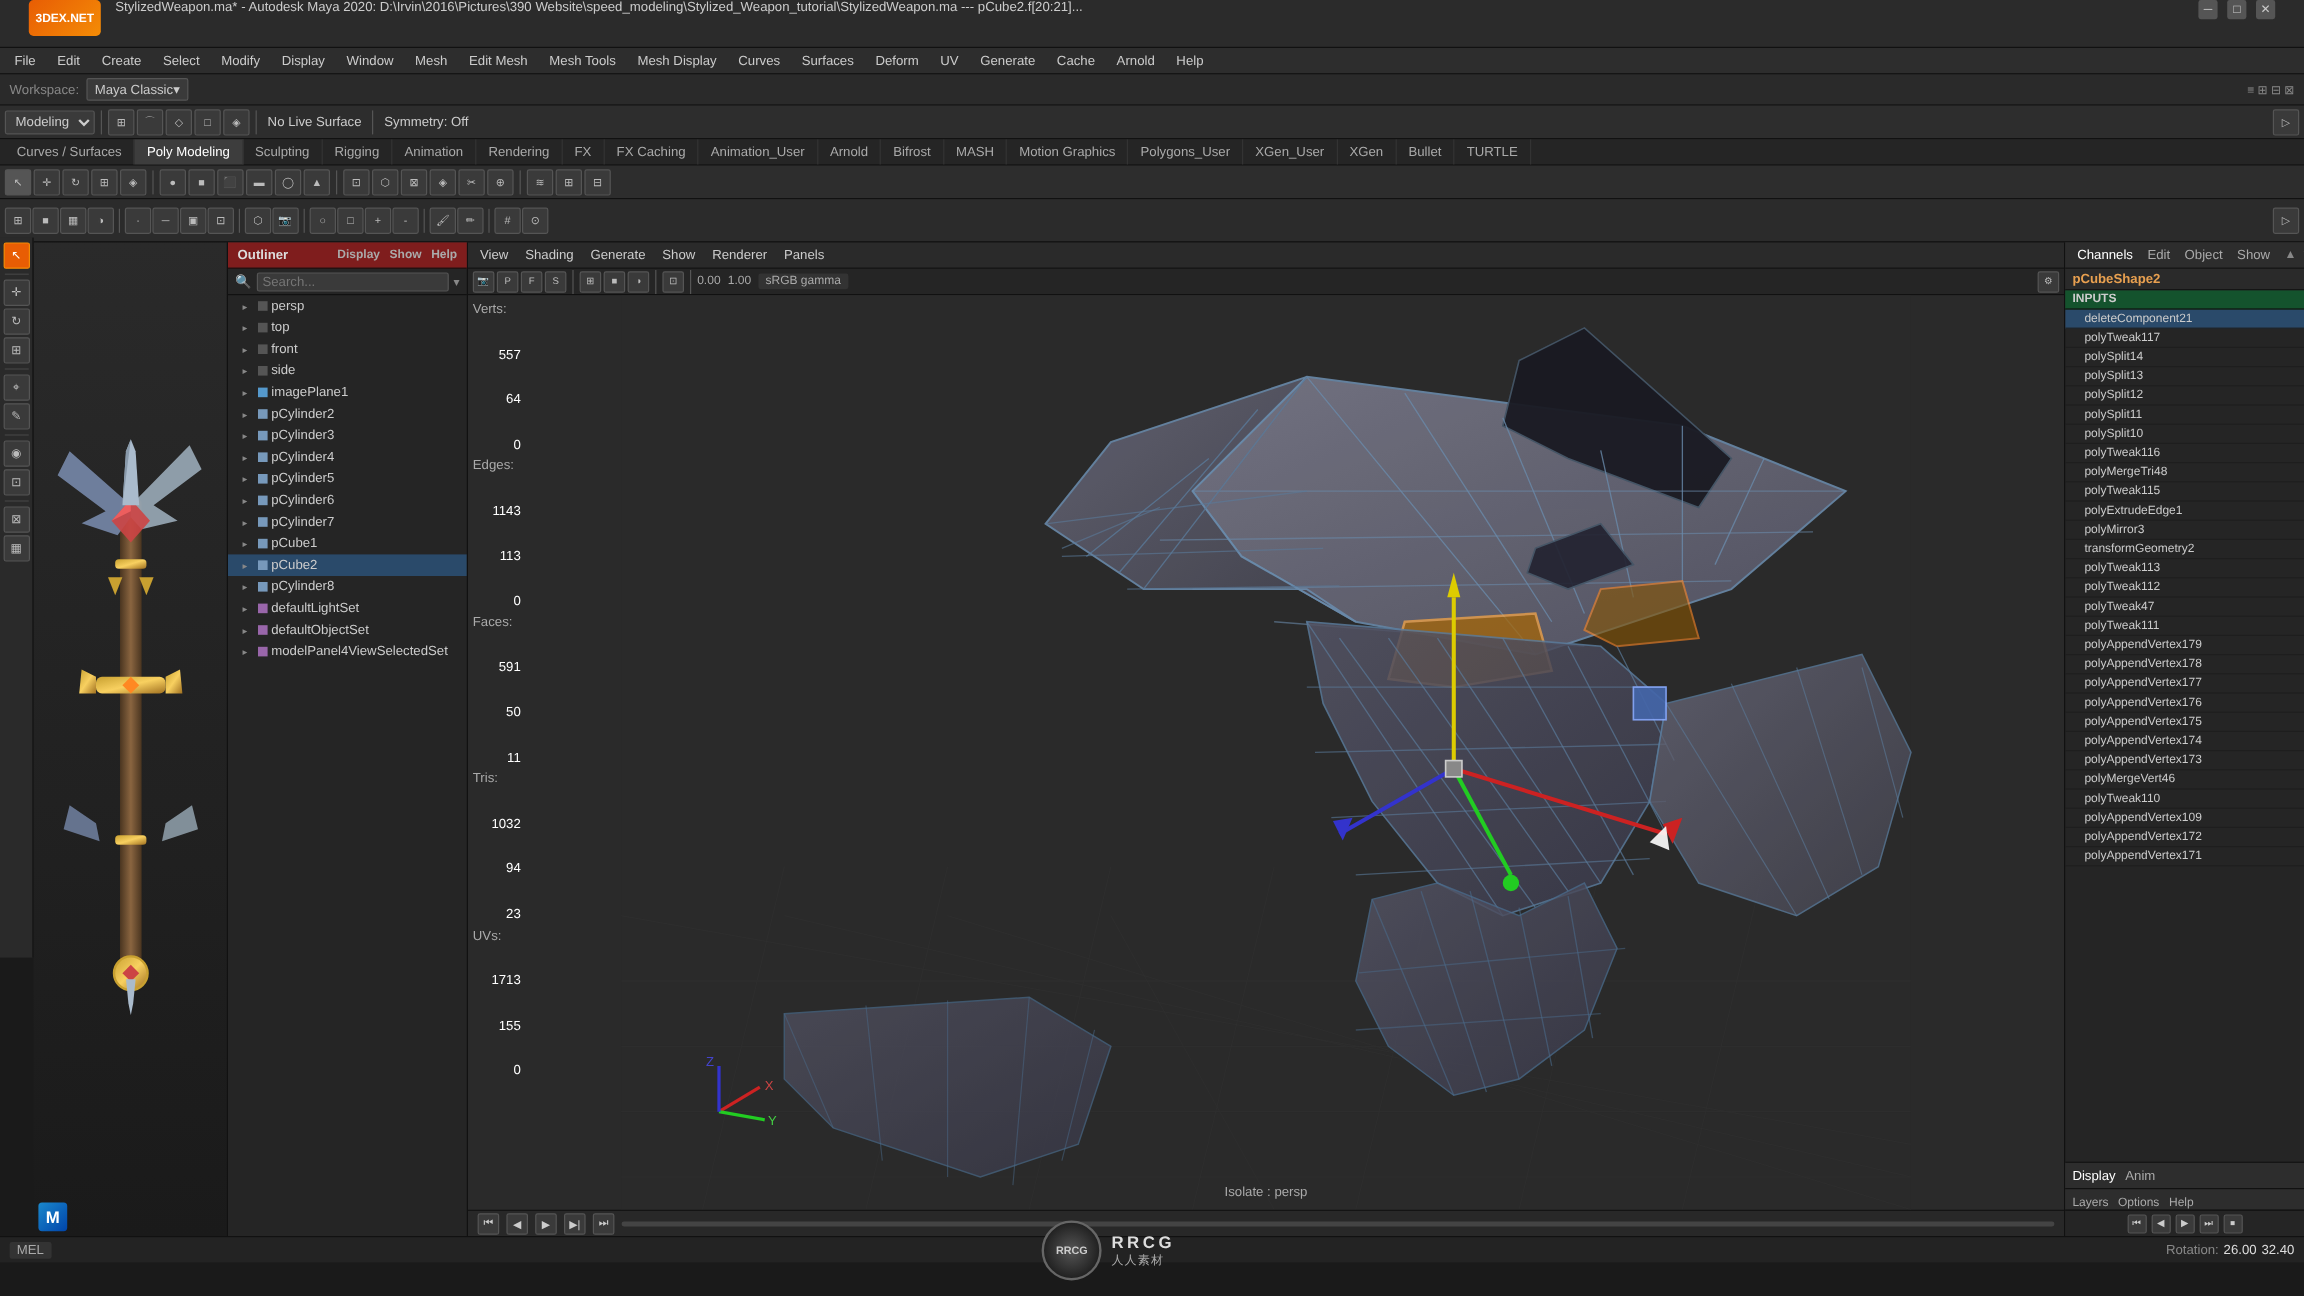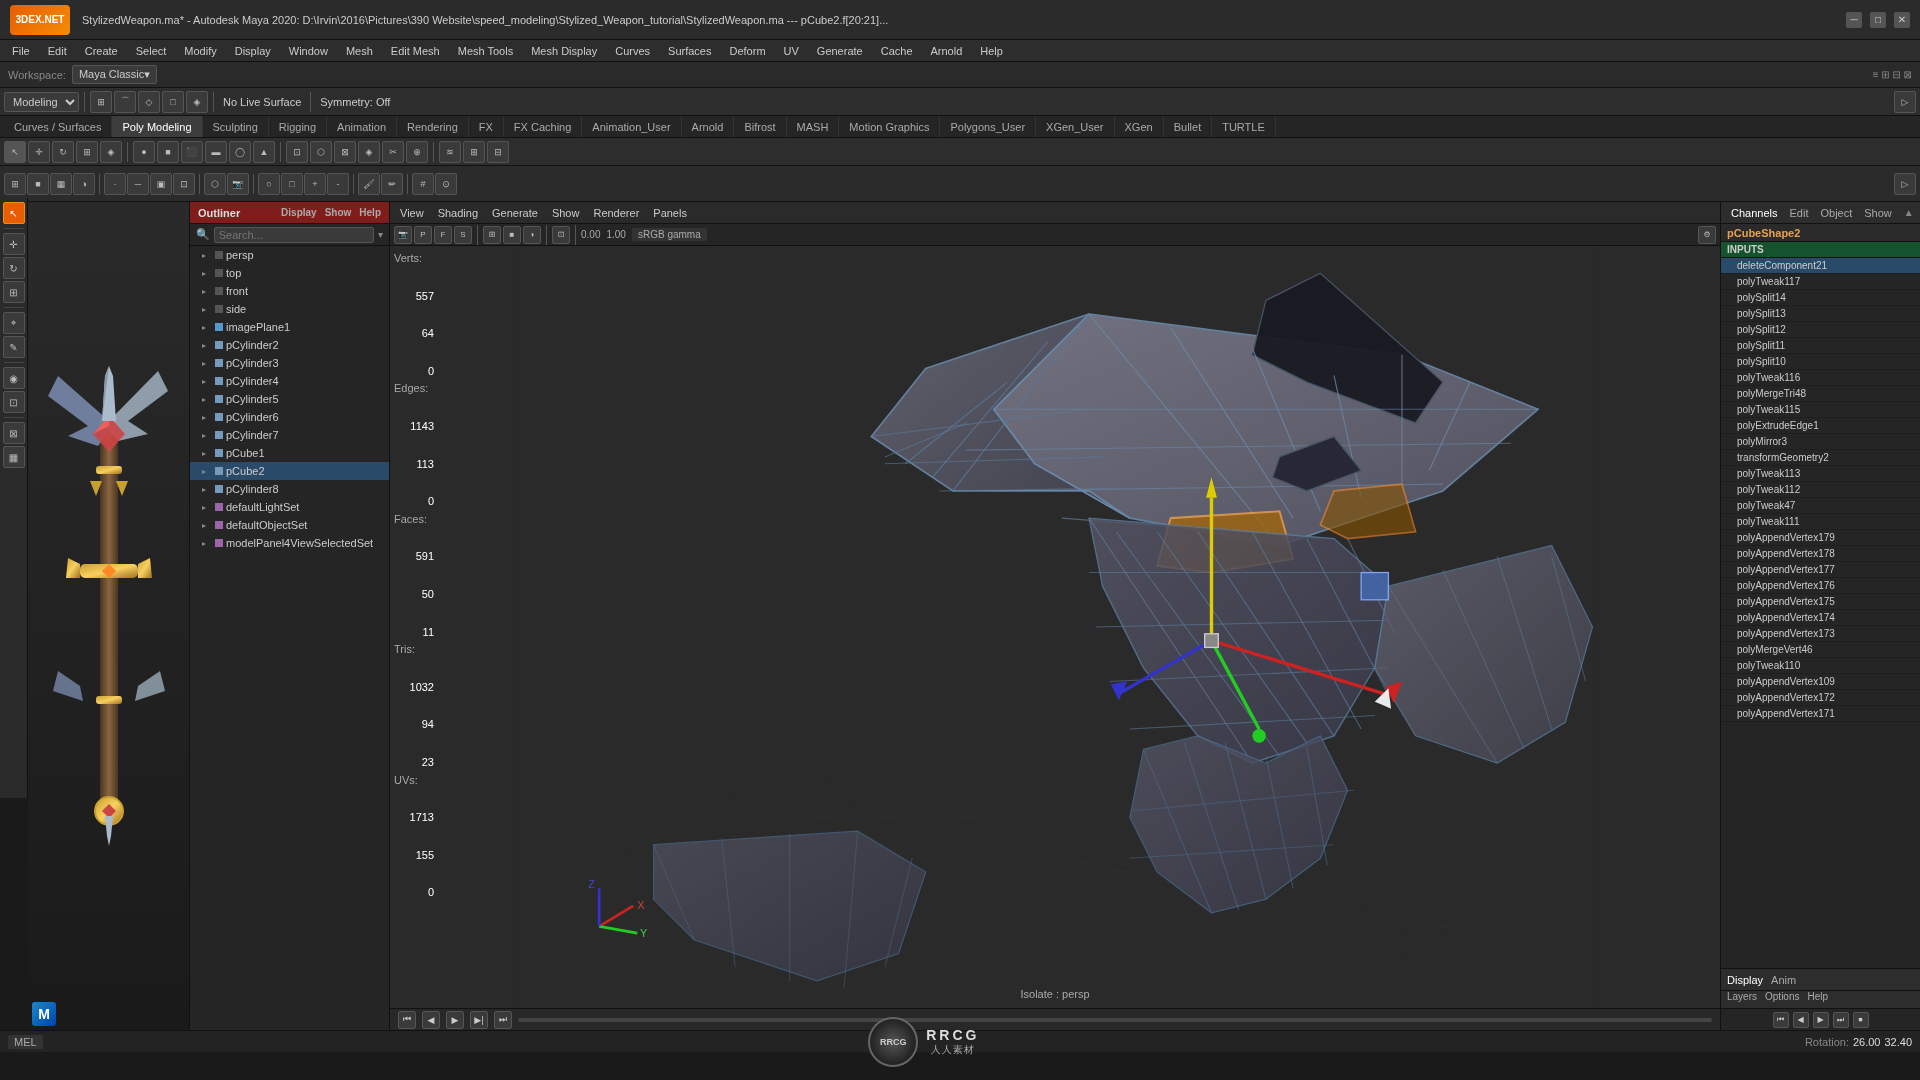--- a/index.html
+++ b/index.html
@@ -3,22 +3,21 @@
   <meta charset="utf-8">
   <style>
     * { margin: 0; padding: 0; box-sizing: border-box; }
     body { width: 1920px; height: 1080px; overflow: hidden; background: #1a1a1a; font-family: 'Segoe UI', Arial, sans-serif; font-size: 11px; color: #ccc; }
 
     
     #title-bar {
       height: 40px;
       background: #2b2b2b;
       display: flex;
-      align-items: center;
-      padding: 0 10px;
+      padding: 0 24px;
       border-bottom: 1px solid #111;
     }
     #title-bar .logo {
       width: 60px;
       height: 30px;
       background: linear-gradient(135deg, #e85d04, #f48c06);
       border-radius: 4px;
       display: flex;
       align-items: center;
       justify-content: center;
@@ -1047,41 +1046,41 @@
         <div class="input-row">polyTweak110</div>
         <div class="input-row">polyAppendVertex109</div>
         <div class="input-row">polyAppendVertex172</div>
         <div class="input-row">polyAppendVertex171</div>
       </div>
     <div id="right-panel-footer">
       <span class="rp-footer-tab active">Display</span>
       <span class="rp-footer-tab">Anim</span>
     </div>
 
-    <div style="height:18px;background:#2d2d2d;display:flex;align-items:flex-start;padding:0 6px;gap:8px;border-top:1px solid #111;">
+    <div style="height:18px;background:#2d2d2d;display:flex;align-items:flex-end;padding:0 6px;gap:8px;border-top:1px solid #111;">
       <span style="font-size:10px;color:#aaa;cursor:pointer;">Layers</span>
       <span style="font-size:10px;color:#aaa;cursor:pointer;">Options</span>
       <span style="font-size:10px;color:#aaa;cursor:pointer;">Help</span>
     </div>
 
     <div style="height:22px;background:#252525;display:flex;align-items:center;justify-content:center;gap:4px;border-top:1px solid #111;">
       <div class="play-btn" style="width:16px;height:16px;font-size:8px;">⏮</div>
       <div class="play-btn" style="width:16px;height:16px;font-size:8px;">◀</div>
       <div class="play-btn" style="width:16px;height:16px;font-size:8px;">▶</div>
       <div class="play-btn" style="width:16px;height:16px;font-size:8px;">⏭</div>
       <div class="play-btn" style="width:16px;height:16px;font-size:8px;">⏹</div>
     </div>
   </div>
 </div>
 
 <div id="status-bar">
   <span style="background:#333;padding:1px 6px;border-radius:2px;color:#aaa;">MEL</span>
   <div style="flex:1;"></div>
 
-  <div style="position:relative;display:flex;align-items:center;gap:8px;text-align:center;">
+  <div style="position:relative;display:flex;align-items:center;gap:8px;">
     <div style="width:50px;height:50px;border-radius:50%;background:radial-gradient(circle,#555 0%,#222 70%);border:2px solid #666;display:flex;flex-direction:column;align-items:center;justify-content:center;font-size:9px;color:#ccc;font-weight:bold;">
       <span>RRCG</span>
     </div>
     <div style="display:flex;flex-direction:column;">
       <span style="font-size:14px;font-weight:bold;color:#ddd;letter-spacing:3px;">RRCG</span>
       <span style="font-size:10px;color:#aaa;letter-spacing:1px;">人人素材</span>
     </div>
   </div>
   <div style="flex:1;"></div>
   <div class="status-item">

